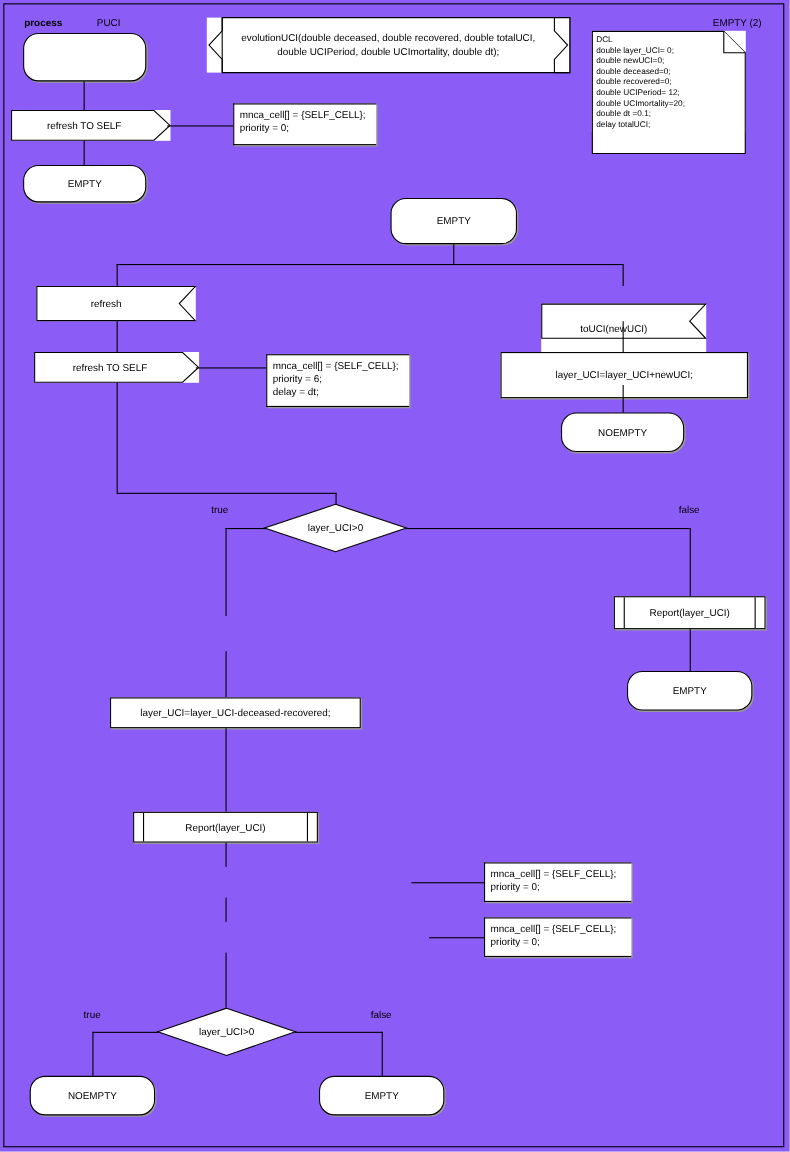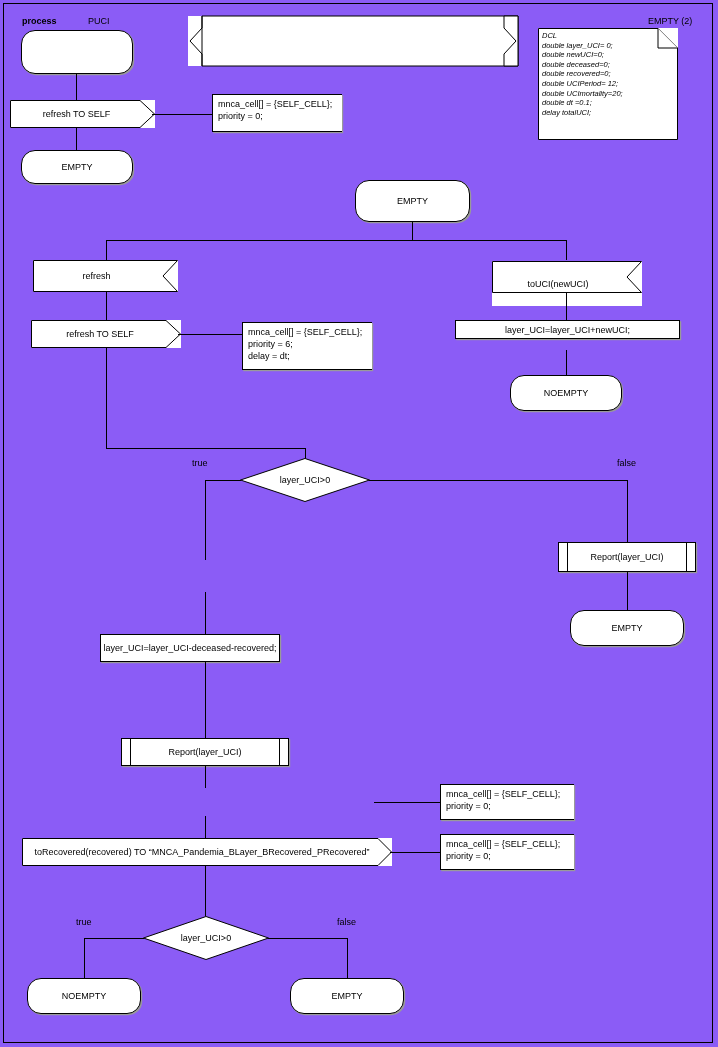--- a/index.html
+++ b/index.html
@@ -190,23 +190,27 @@
   <div class="lbl bold" style="left:22px; top:16px;">process</div>
   <div class="lbl" style="left:88px; top:16px;">PUCI</div>
   <div class="lbl" style="left:648px; top:16px;">EMPTY (2)</div>
 
   <div class="procdecl" style="left:188px; top:16px; width:330px; height:50px;">
     <svg class="shape-svg" width="330" height="50" viewBox="0 0 330 50">
       <path d="M14,0 L330,0 L330,50 L14,50 L14,38 L2,25 L14,12 Z" fill="#ffffff" stroke="#000000" stroke-width="1"></path>
       <path d="M316,0 L330,0 L330,50 L316,50 L316,38 L328,25 L316,12 Z" fill="#ffffff" stroke="#000000" stroke-width="1"></path>
       <line x1="14" y1="0" x2="14" y2="50" stroke="#000000" stroke-width="1"></line>
     </svg>
-  </div>
-
-  <div class="note" style="left:538px; top:28px; width:140px; height:92px;font-style:italic;">
+    <div class="shape-text" style="position:absolute; left:18px; right:18px; top:50%; transform:translateY(-50%); text-align:center; white-space:normal;">
+      <div>evolutionUCI(double deceased, double recovered, double totalUCI,</div>
+      <div>double UCIPeriod, double UCImortality, double dt);</div>
+    </div>
+  </div>
+
+  <div class="note" style="left:538px; top:28px; width:140px; height:92px;">
     <svg class="shape-svg" width="140" height="112" viewBox="0 0 140 112">
       <path d="M0.5,0.5 L120,0.5 L139.5,20 L139.5,111.5 L0.5,111.5 Z" fill="#ffffff" stroke="#000000" stroke-width="1"></path>
       <path d="M120,0.5 L120,20 L139.5,20" fill="#ffffff" stroke="#000000" stroke-width="1"></path>
     </svg>
     <div class="note-text">
       <span>DCL</span>
       <span>double layer_UCI= 0;</span>
       <span>double newUCI=0;</span>
       <span>double deceased=0;</span>
       <span>double recovered=0;</span>
@@ -266,29 +270,29 @@
   <div class="comment" style="left:242px; top:322px; width:130px; height:48px;">
     <span>mnca_cell[] = {SELF_CELL};</span>
     <span>priority = 6;</span>
     <span>delay = dt;</span>
   </div>
 
   <div class="line v" style="left:106px; top:348px; height:100px;"></div>
   <div class="line h" style="left:106px; top:448px; width:200px;"></div>
   <div class="line v" style="left:305px; top:448px; height:14px;"></div>
 
-  <div class="node input-sig" style="left:492px; top:261px; width:150px; height:45px;">
+  <div class="node input-sig" style="left:492px; top:276px; width:150px; height:45px;">
     <svg class="shape-svg" width="150" height="32" viewBox="0 0 150 32">
       <path d="M0.5,0.5 L149.5,0.5 L135,16 L149.5,31.5 L0.5,31.5 Z" fill="#ffffff" stroke="#000000" stroke-width="1"></path>
     </svg>
     <span class="shape-text" style="margin-right:18px;">toUCI(newUCI)</span>
   </div>
   <div class="line v" style="left:566px; top:292px; height:28px;"></div>
 
-  <div class="node task" style="left:455px; top:320px; width:225px; height:19px;">
+  <div class="node task" style="left:455px; top:320px; width:225px; height:42px;">
     <span>layer_UCI=layer_UCI+newUCI;</span>
   </div>
   <div class="line v" style="left:566px; top:350px; height:25px;"></div>
 
   <div class="node state" style="left:510px; top:375px; width:112px; height:36px;">
     <span>NOEMPTY</span>
   </div>
 
   <div class="decision" style="left:240px; top:458px; width:130px; height:44px;">
     <svg class="shape-svg" width="130" height="44" viewBox="0 0 130 44">
@@ -308,43 +312,37 @@
   <div class="node proccall" style="left:558px; top:542px; width:138px; height:30px;">
     <span>Report(layer_UCI)</span>
   </div>
   <div class="line v" style="left:627px; top:572px; height:38px;"></div>
   <div class="node state" style="left:570px; top:610px; width:114px; height:36px;">
     <span>EMPTY</span>
   </div>
 
   <div class="line v" style="left:205px; top:592px; height:42px;"></div>
 
-  <div class="node task" style="left:100px; top:634px; width:180px; height:28px;">
+  <div class="node task" style="left:100px; top:634px; width:228px; height:28px;">
     <span>layer_UCI=layer_UCI-deceased-recovered;</span>
   </div>
   <div class="line v" style="left:205px; top:662px; height:76px;"></div>
 
   <div class="node proccall" style="left:121px; top:738px; width:168px; height:28px;">
     <span>Report(layer_UCI)</span>
   </div>
   <div class="line v" style="left:205px; top:766px; height:22px;"></div>
 
   <div class="line h" style="left:374px; top:802px; width:66px;"></div>
   <div class="comment" style="left:440px; top:784px; width:134px; height:36px;">
     <span>mnca_cell[] = {SELF_CELL};</span>
     <span>priority = 0;</span>
   </div>
   <div class="line v" style="left:205px; top:816px; height:22px;"></div>
 
-  <div class="node output-sig" style="left:22px; top:838px; width:370px; height:28px;">
-    <svg class="shape-svg" width="370" height="28" viewBox="0 0 370 28">
-      <path d="M0.5,0.5 L356,0.5 L369.5,14 L356,27.5 L0.5,27.5 Z" fill="#ffffff" stroke="#000000" stroke-width="1"></path>
-    </svg>
-    <span class="shape-text" style="margin-right:10px;">toRecovered(recovered) TO “MNCA_Pandemia_BLayer_BRecovered_PRecovered”</span>
-  </div>
   <div class="line h" style="left:390px; top:852px; width:50px;"></div>
   <div class="comment" style="left:440px; top:834px; width:134px; height:36px;">
     <span>mnca_cell[] = {SELF_CELL};</span>
     <span>priority = 0;</span>
   </div>
   <div class="line v" style="left:205px; top:866px; height:50px;"></div>
 
   <div class="decision" style="left:143px; top:916px; width:126px; height:44px;">
     <svg class="shape-svg" width="126" height="44" viewBox="0 0 126 44">
       <path d="M63,0.5 L125.5,22 L63,43.5 L0.5,22 Z" fill="#ffffff" stroke="#000000" stroke-width="1"></path>

